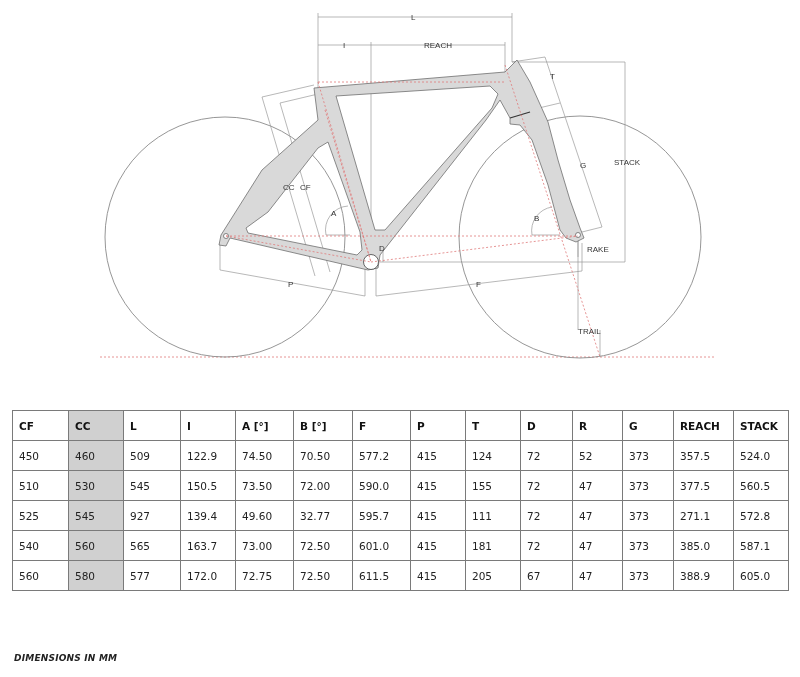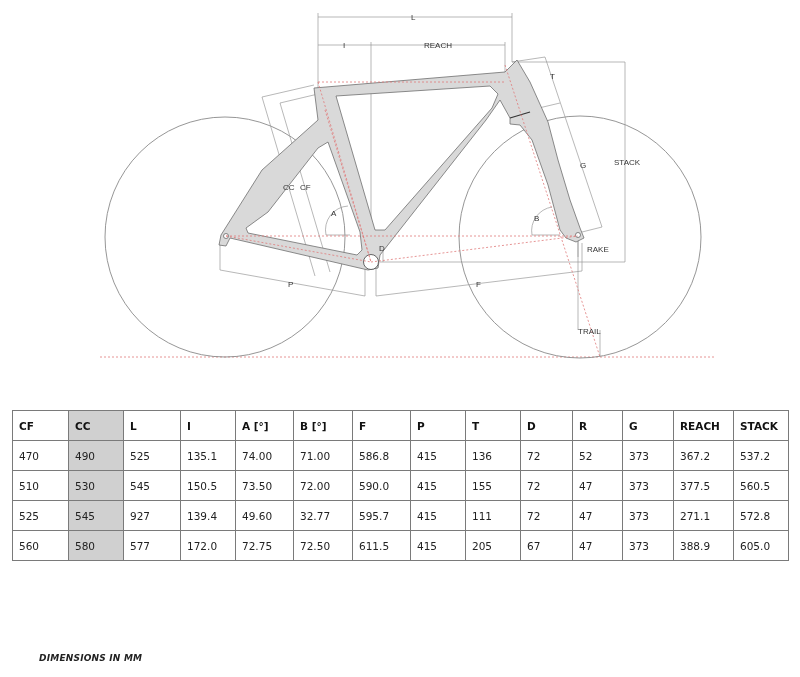--- a/index.html
+++ b/index.html
@@ -3,21 +3,21 @@
 <meta charset="utf-8">
 <style>
   html, body { margin:0; padding:0; background:#ffffff; }
   body { width:800px; height:677px; position:relative; overflow:hidden; font-family:"Liberation Sans", sans-serif; color:#222; }
   #diagram { position:absolute; left:0; top:0; width:800px; height:380px; }
   #diagram text { font-family:"Liberation Sans", sans-serif; font-size:8px; fill:#333; }
   table.geo { position:absolute; left:12px; top:410px; border-collapse:collapse; table-layout:fixed; width:776px; }
   table.geo th, table.geo td { border:1px solid #7a7a7a; height:29px; padding:0 0 0 6px; text-align:left; font-size:10.5px; color:#222; font-family:"DejaVu Sans", sans-serif; white-space:nowrap; overflow:hidden; }
   table.geo th { font-weight:bold; font-size:10.5px; color:#111; }
   table.geo .cc { background:#d0d0d0; }
-  .footer { position:absolute; left:14px; top:653px; font-size:9px; font-weight:bold; font-style:italic; color:#222; font-family:"DejaVu Sans", sans-serif; letter-spacing:0.2px;margin-left:25px; }
+  .footer { position:absolute; left:14px; top:653px; font-size:9px; font-weight:bold; font-style:italic; color:#222; font-family:"DejaVu Sans", sans-serif; letter-spacing:0.2px; }
 </style>
 </head>
 <body>
 
 <svg id="diagram" viewBox="0 0 800 380" xmlns="http://www.w3.org/2000/svg">
 
   <line x1="100" y1="357" x2="715" y2="357" stroke="#e07a7a" stroke-width="0.8" stroke-dasharray="2,2"></line>
 
   <circle cx="225" cy="237" r="120" fill="none" stroke="#8a8a8a" stroke-width="0.9"></circle>
   <circle cx="580" cy="237" r="121" fill="none" stroke="#8a8a8a" stroke-width="0.9"></circle>
@@ -133,34 +133,34 @@
       <th>T</th>
       <th>D</th>
       <th>R</th>
       <th>G</th>
       <th>REACH</th>
       <th>STACK</th>
     </tr>
   </thead>
   <tbody id="table-body">
       <tr>
-        <td>470</td>
-        <td class="cc">490</td>
-        <td>525</td>
-        <td>135.1</td>
-        <td>74.00</td>
-        <td>71.00</td>
-        <td>586.8</td>
-        <td>415</td>
-        <td>136</td>
+        <td>450</td>
+        <td class="cc">460</td>
+        <td>509</td>
+        <td>122.9</td>
+        <td>74.50</td>
+        <td>70.50</td>
+        <td>577.2</td>
+        <td>415</td>
+        <td>124</td>
         <td>72</td>
         <td>52</td>
         <td>373</td>
-        <td>367.2</td>
-        <td>537.2</td>
+        <td>357.5</td>
+        <td>524.0</td>
       </tr>
       <tr>
         <td>510</td>
         <td class="cc">530</td>
         <td>545</td>
         <td>150.5</td>
         <td>73.50</td>
         <td>72.00</td>
         <td>590.0</td>
         <td>415</td>
@@ -181,20 +181,36 @@
         <td>595.7</td>
         <td>415</td>
         <td>111</td>
         <td>72</td>
         <td>47</td>
         <td>373</td>
         <td>271.1</td>
         <td>572.8</td>
       </tr>
       <tr>
+        <td>540</td>
+        <td class="cc">560</td>
+        <td>565</td>
+        <td>163.7</td>
+        <td>73.00</td>
+        <td>72.50</td>
+        <td>601.0</td>
+        <td>415</td>
+        <td>181</td>
+        <td>72</td>
+        <td>47</td>
+        <td>373</td>
+        <td>385.0</td>
+        <td>587.1</td>
+      </tr>
+      <tr>
         <td>560</td>
         <td class="cc">580</td>
         <td>577</td>
         <td>172.0</td>
         <td>72.75</td>
         <td>72.50</td>
         <td>611.5</td>
         <td>415</td>
         <td>205</td>
         <td>67</td>

